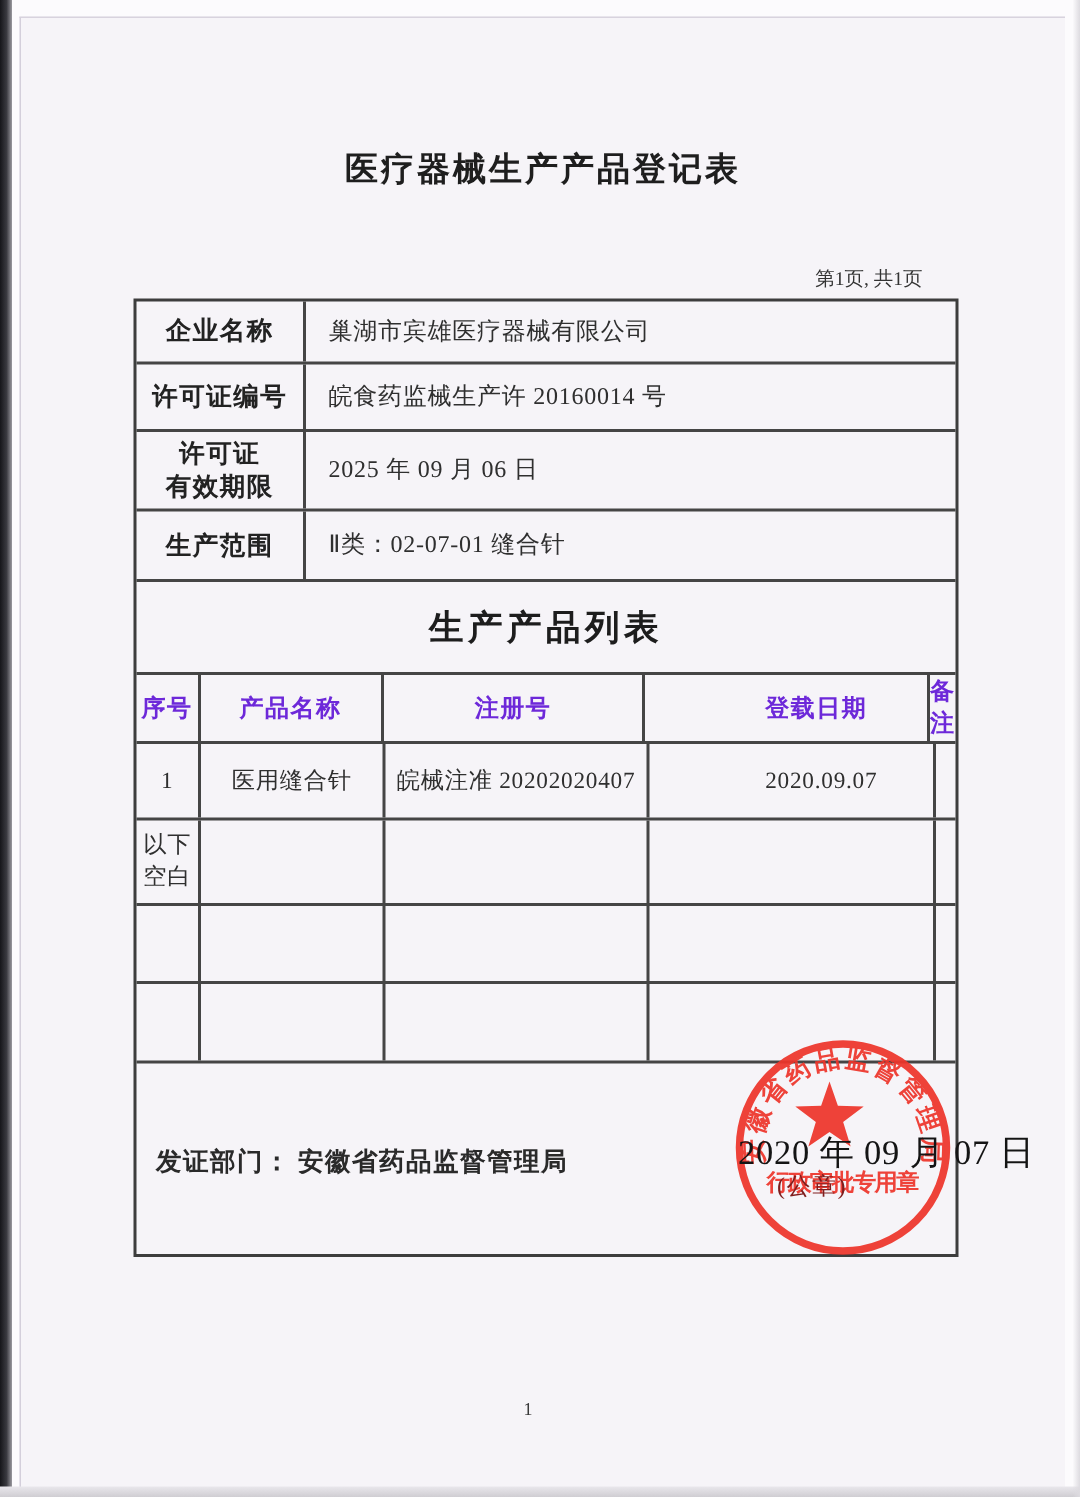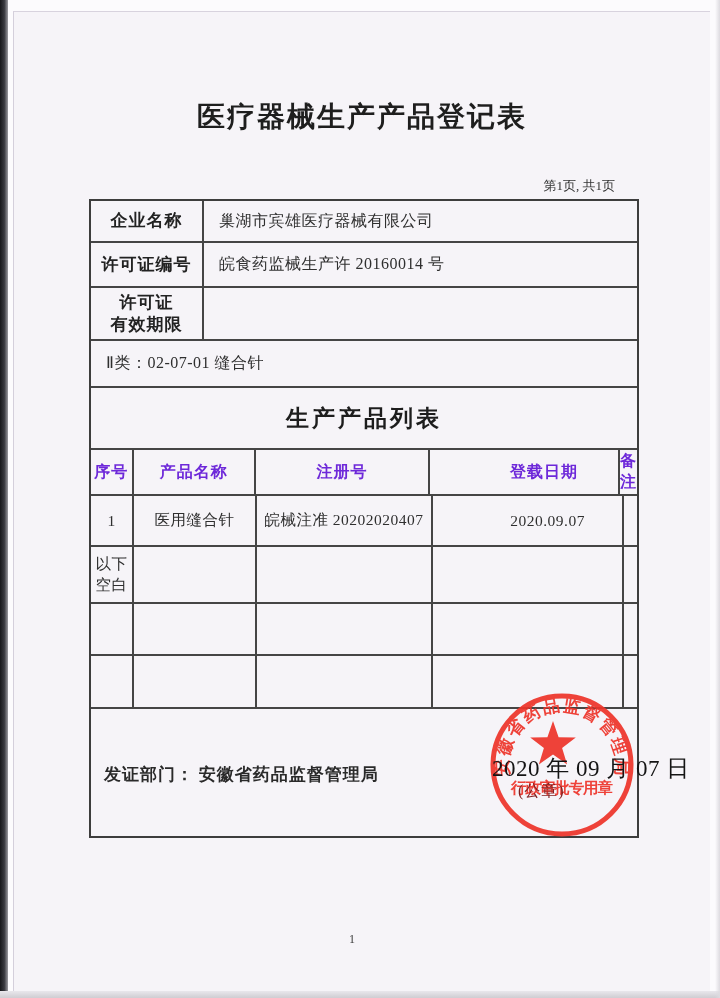--- a/index.html
+++ b/index.html
@@ -11,21 +11,21 @@
     background:linear-gradient(to right,#16161a 0%,#3a3a40 55%,#9b9aa0 100%); }
   .edge-bottom { position:absolute; left:0; bottom:0; width:100%; height:7px;
     background:linear-gradient(to top,#cfcdd2 0%,#e9e7ec 100%); }
   .edge-right { position:absolute; right:0; top:0; width:5px; height:100%;
     background:linear-gradient(to left,#dddbe0 0%, rgba(240,238,243,0) 100%); }
 
   .paper { position:absolute; left:13px; top:11px; width:697px; height:981px;
     background:#f6f4f8; border-left:1px solid #d4cfdb; border-top:1px solid #d8d3de; }
 
   .doc-title { position:absolute; left:0; top:86px; width:100%; text-align:center;
-    font-size:28px; font-weight:bold; letter-spacing:2px; color:#1e1e1e; }
+    font-size:22px; font-weight:bold; letter-spacing:2px; color:#1e1e1e; }
 
   .page-info { position:absolute; top:165px; right:95px; font-size:13px;
     font-family:"Liberation Serif", serif; color:#333; }
 
   
   .reg-table { position:absolute; left:75px; top:187px; width:550px; height:639px;
     border:2px solid #3d3d3d; display:flex; flex-direction:column; }
   .t-row { display:flex; border-bottom:2px solid #454545; }
   .t-row.last { border-bottom:none; flex:1;margin-top:32px; }
   .cell { display:flex; align-items:center; justify-content:center; }
@@ -75,22 +75,24 @@
       </div>
       <div class="t-row" style="height:45px">
         <div class="cell lbl">许可证编号</div>
         <div class="cell val">皖食药监械生产许 20160014 号</div>
       </div>
       <div class="t-row" style="height:53px">
         <div class="cell lbl">
           <span>许可证</span>
           <span>有效期限</span>
         </div>
+        <div class="cell val">2025 年 09 月 06 日</div>
       </div>
       <div class="t-row" style="height:47px">
+        <div class="cell lbl">生产范围</div>
         <div class="cell val">Ⅱ类：02-07-01 缝合针</div>
       </div>
 
       <div class="t-row" style="height:62px">
         <div class="cell section-title">生产产品列表</div>
       </div>
 
       <div class="t-row" style="height:46px">
         <div class="cell c-seq th">序号</div>
         <div class="cell c-name th">产品名称</div>

